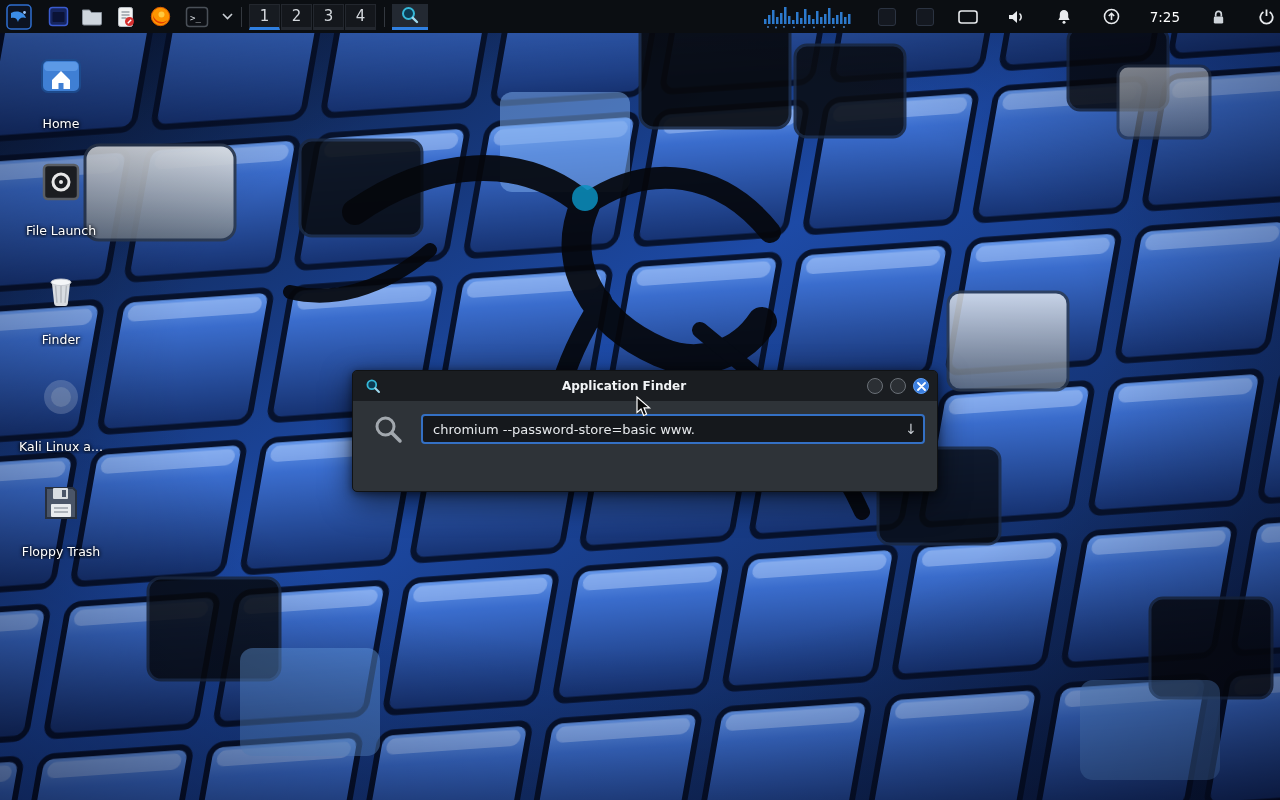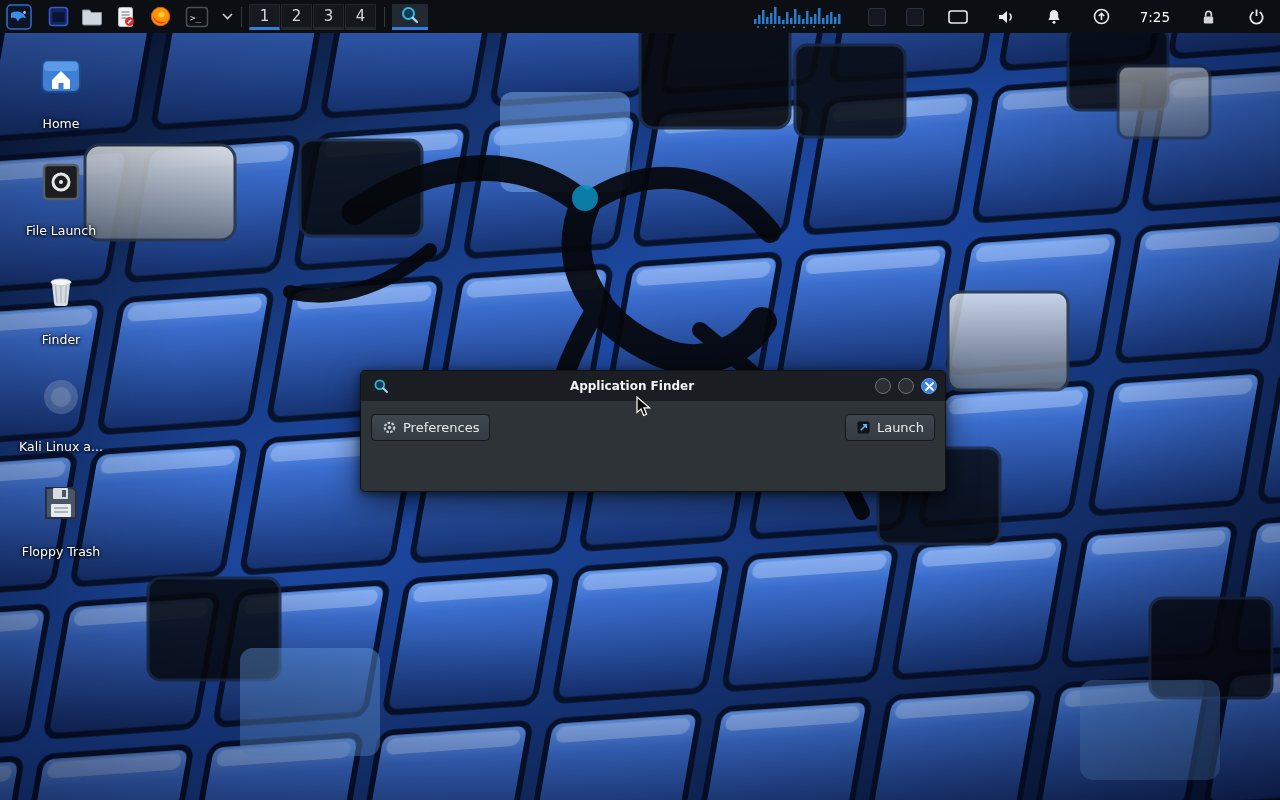--- a/index.html
+++ b/index.html
@@ -14,35 +14,35 @@
   .pgroup{display:flex;align-items:center;height:100%;}
   .picon{display:flex;align-items:center;justify-content:center;width:28px;height:26px;cursor:pointer;}
   .kali-btn{width:30px;height:28px;margin-left:4px;display:flex;align-items:center;justify-content:center;}
   .psep{width:1px;height:20px;background:#33383f;margin:0 7px;}
   .ws-btn{width:31px;height:26px;display:flex;align-items:center;justify-content:center;
           background:#14171c;border:1px solid #23272e;border-bottom:3px solid #23272e;
           font-size:15px;color:#d4d8dd;margin-right:1px;}
   .ws-btn.active{border-bottom:3px solid #2f7fe0;background:#171b21;}
   .task-btn{width:36px;height:26px;display:flex;align-items:center;justify-content:center;
             background:#232932;border-bottom:3px solid #2f7fe0;}
-  .pright{margin-left:auto;display:flex;align-items:center;gap:20px;padding-right:10px;height:100%;}
+  .pright{margin-left:auto;display:flex;align-items:center;gap:20px;height:100%;}
   .clock{font-size:13.5px;font-weight:500;color:#ffffff;padding:0 4px;}
   .tray-dark{width:18px;height:18px;border-radius:3px;background:#141820;border:1px solid #2b3341;}
 
   
   .desk-icons{position:absolute;left:6px;top:46px;width:110px;z-index:1;}
   .desk-icon{position:absolute;left:0;width:110px;text-align:center;cursor:pointer;}
   .desk-icon svg{display:block;margin:0 auto;}
   .desk-label{margin-top:22px;font-size:12.5px;color:#fff;text-shadow:0 1px 3px #000,0 0 4px #000;
               white-space:nowrap;overflow:hidden;text-overflow:ellipsis;}
 
   
   .dialog{position:absolute;left:352px;top:370px;width:586px;height:122px;z-index:5;
           border-radius:5px;overflow:hidden;box-shadow:0 10px 30px rgba(0,0,0,.6),0 2px 8px rgba(0,0,0,.5);
-          background:#2e3338;border:1px solid #101214;margin-left:8px;}
+          background:#2e3338;border:1px solid #101214;}
   .titlebar{height:30px;background:#1a1d21;display:flex;align-items:center;padding:0 8px;}
   .titlebar .wicon{margin-left:4px;}
   .title{flex:1;text-align:center;font-size:12px;font-weight:bold;color:#f2f4f6;}
   .win-controls{display:flex;align-items:center;gap:7px;}
   .wc{width:16px;height:16px;border-radius:50%;display:flex;align-items:center;justify-content:center;cursor:pointer;}
   .wc.gray{background:#2b2f34;border:1px solid #6a7077;}
   .wc.close{background:#3b7fe0;border:1px solid #5b9af0;}
   .body-row{display:flex;align-items:center;padding:0 12px 0 20px;margin-top:13px;}
   .input-wrap{position:relative;flex:1;margin-left:18px;}
   .cmd-input{width:100%;height:30px;background:#15181c;border:2px solid #3470c4;border-radius:4px;
@@ -330,36 +330,30 @@
         <span class="wc gray"></span>
         <span class="wc gray"></span>
         <span class="wc close">
           <svg width="9" height="9" viewBox="0 0 9 9">
             <path d="M1 1 L8 8 M8 1 L1 8" stroke="#ffffff" stroke-width="1.8" stroke-linecap="round"></path>
           </svg>
         </span>
       </div>
     </div>
 
-
-    <div class="btn-row">
-      <button class="btn">
-        <svg width="15" height="15" viewBox="0 0 16 16">
-          <circle cx="8" cy="8" r="5" fill="none" stroke="#c9ced4" stroke-width="2.4" stroke-dasharray="2.6 1.6"></circle>
-          <circle cx="8" cy="8" r="1.8" fill="#c9ced4"></circle>
-        </svg>
-        <span>Preferences</span>
-      </button>
-      <button class="btn launch">
-        <svg width="15" height="15" viewBox="0 0 16 16">
-          <rect x="1" y="1" width="14" height="14" rx="2.5" fill="#10141a" stroke="#3a4656"></rect>
-          <path d="M5 11 L11 5 M7.5 5 H11 V8.5" stroke="#6db3f2" stroke-width="1.6" fill="none"></path>
-        </svg>
-        <span>Launch</span>
-      </button>
-    </div>
+    <div class="body-row">
+      <svg width="30" height="30" viewBox="0 0 30 30">
+        <circle cx="12.5" cy="12.5" r="8.5" fill="none" stroke="#a2a8ae" stroke-width="3"></circle>
+        <path d="M19 19 L27 27" stroke="#a2a8ae" stroke-width="3.5" stroke-linecap="round"></path>
+      </svg>
+      <div class="input-wrap">
+        <input class="cmd-input" type="text" value="chromium --password-store=basic www." style="">
+        <span class="dd-arrow">↓</span>
+      </div>
+    </div>
+
   </div>
 
   <svg class="cursor" width="16" height="22" viewBox="0 0 16 22">
     <path d="M1 1 L1 16.5 L5 13 L7.6 19.5 L10.6 18.2 L8 11.8 L13.5 11.8 Z" fill="#0a0a0a" stroke="#ffffff" stroke-width="1.2"></path>
   </svg>
 
 </div>
 
 </body></html>

